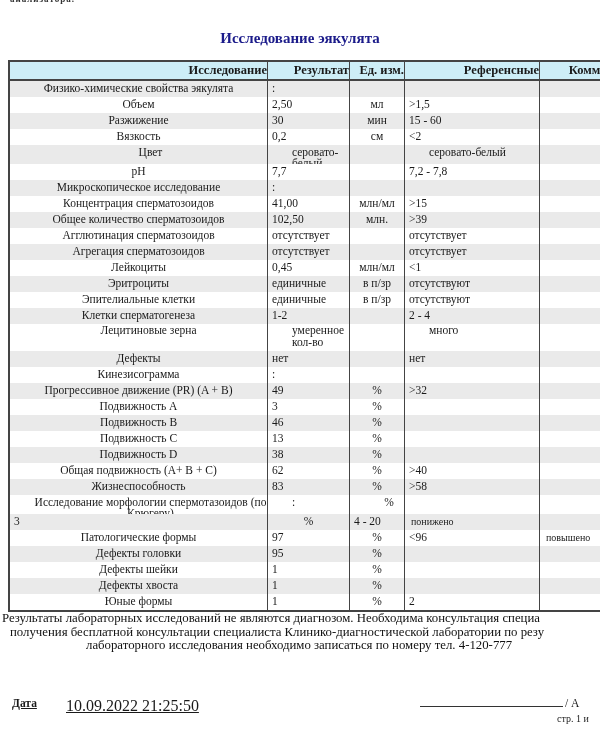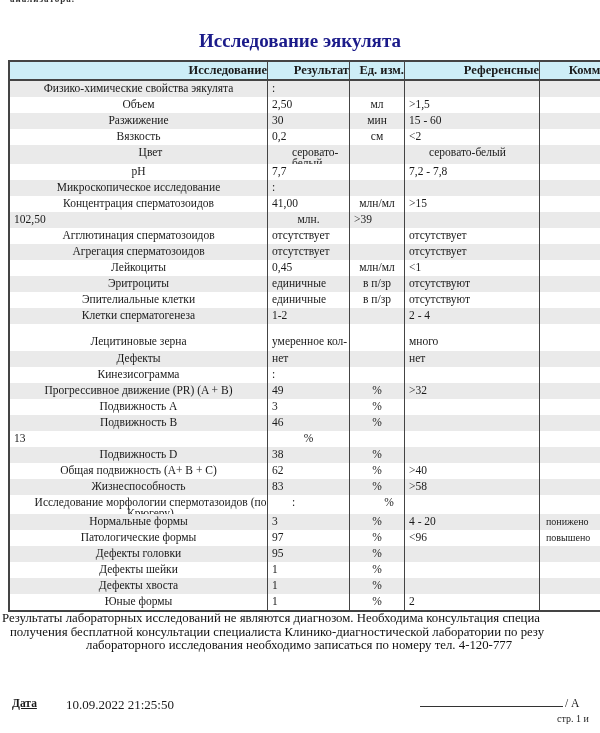--- a/index.html
+++ b/index.html
@@ -15,21 +15,21 @@
     width:600px;height:733px;position:relative;overflow:hidden;
     font-family:"Liberation Serif","DejaVu Serif",serif;color:var(--text);
   }
   .sheet{position:absolute;top:0;left:0;width:660px;height:733px;}
 
   .top-clip{position:absolute;top:0;left:10px;height:5px;width:120px;overflow:hidden;}
   .top-clip span{display:block;margin-top:-6px;font-size:9px;font-weight:bold;color:#333;letter-spacing:1px;white-space:nowrap;}
 
   .title{
     position:absolute;top:30px;left:0;width:600px;text-align:center;
-    font-size:19px;font-weight:bold;color:var(--title-color);
+    font-size:15px;font-weight:bold;color:var(--title-color);
   }
 
   .rtable{
     position:absolute;top:60px;left:8px;width:644px;
     border:2px solid var(--border);
     font-size:11.5px;
   }
   .thead,.trow{
     display:grid;
     grid-template-columns:258px 82px 55px 135px 108px;
@@ -48,30 +48,30 @@
   .trow .tcell{line-height:15px;}
   .trow.stripe{background:var(--stripe);}
   .c-name{text-align:center;}
   .c-result,.c-ref{text-align:left;padding-left:4px;}
   .c-unit{text-align:center;}
   .c-comment{text-align:left;padding-left:6px;font-size:10px;}
   
   .trow.wrap{height:19px;}
   .trow.wrap .tcell{white-space:normal;line-height:10.5px;padding-top:2px;padding-left:24px;}
   .trow.tall{height:27px;}
-  .trow.tall .tcell{white-space:normal;line-height:11.5px;padding-top:12px;}
+  .trow.tall .tcell{white-space:normal;line-height:11.5px;padding-top:1px;margin-left:20px;}
 
   .footnote{position:absolute;top:612px;left:0;width:660px;font-size:12.8px;color:#111;}
   .footnote div{white-space:nowrap;line-height:13.5px;}
   .fn-1{margin-left:2px;}
   .fn-2{margin-left:10px;}
   .fn-3{margin-left:86px;}
 
   .date-label{position:absolute;top:697px;left:12px;font-size:11.5px;font-weight:bold;text-decoration:underline;}
-  .date-value{position:absolute;top:697px;left:66px;font-size:13px;}
+  .date-value{position:absolute;top:697px;left:66px;font-size:16px;text-decoration:underline;}
 
   .sig{position:absolute;top:695px;left:420px;width:178px;font-size:11.5px;white-space:nowrap;}
   .sig .line{display:inline-block;width:143px;border-bottom:1px solid #333;height:12px;}
   .sig .suffix{padding-left:2px;}
 
   .pagenum{position:absolute;top:713px;left:557px;font-size:10px;white-space:nowrap;}
 </style>
 </head>
 <body>
 
@@ -142,20 +142,21 @@
           <div class="tcell c-comment"></div>
         </div>
         <div class="trow">
           <div class="tcell c-name">Концентрация сперматозоидов</div>
           <div class="tcell c-result">41,00</div>
           <div class="tcell c-unit">млн/мл</div>
           <div class="tcell c-ref">&gt;15</div>
           <div class="tcell c-comment"></div>
         </div>
         <div class="trow stripe">
+          <div class="tcell c-name">Общее количество сперматозоидов</div>
           <div class="tcell c-result">102,50</div>
           <div class="tcell c-unit">млн.</div>
           <div class="tcell c-ref">&gt;39</div>
           <div class="tcell c-comment"></div>
         </div>
         <div class="trow">
           <div class="tcell c-name">Агглютинация сперматозоидов</div>
           <div class="tcell c-result">отсутствует</div>
           <div class="tcell c-unit"></div>
           <div class="tcell c-ref">отсутствует</div>
@@ -232,20 +233,21 @@
           <div class="tcell c-comment"></div>
         </div>
         <div class="trow stripe">
           <div class="tcell c-name">Подвижность B</div>
           <div class="tcell c-result">46</div>
           <div class="tcell c-unit">%</div>
           <div class="tcell c-ref"></div>
           <div class="tcell c-comment"></div>
         </div>
         <div class="trow">
+          <div class="tcell c-name">Подвижность C</div>
           <div class="tcell c-result">13</div>
           <div class="tcell c-unit">%</div>
           <div class="tcell c-ref"></div>
           <div class="tcell c-comment"></div>
         </div>
         <div class="trow stripe">
           <div class="tcell c-name">Подвижность D</div>
           <div class="tcell c-result">38</div>
           <div class="tcell c-unit">%</div>
           <div class="tcell c-ref"></div>
@@ -266,21 +268,20 @@
           <div class="tcell c-comment"></div>
         </div>
         <div class="trow wrap">
           <div class="tcell c-name">Исследование морфологии спермотазоидов (по Крюгеру)</div>
           <div class="tcell c-result">:</div>
           <div class="tcell c-unit">%</div>
           <div class="tcell c-ref"></div>
           <div class="tcell c-comment"></div>
         </div>
         <div class="trow stripe">
-          <div class="tcell c-name">Нормальные формы</div>
           <div class="tcell c-result">3</div>
           <div class="tcell c-unit">%</div>
           <div class="tcell c-ref">4 - 20</div>
           <div class="tcell c-comment">понижено</div>
         </div>
         <div class="trow">
           <div class="tcell c-name">Патологические формы</div>
           <div class="tcell c-result">97</div>
           <div class="tcell c-unit">%</div>
           <div class="tcell c-ref">&lt;96</div>

